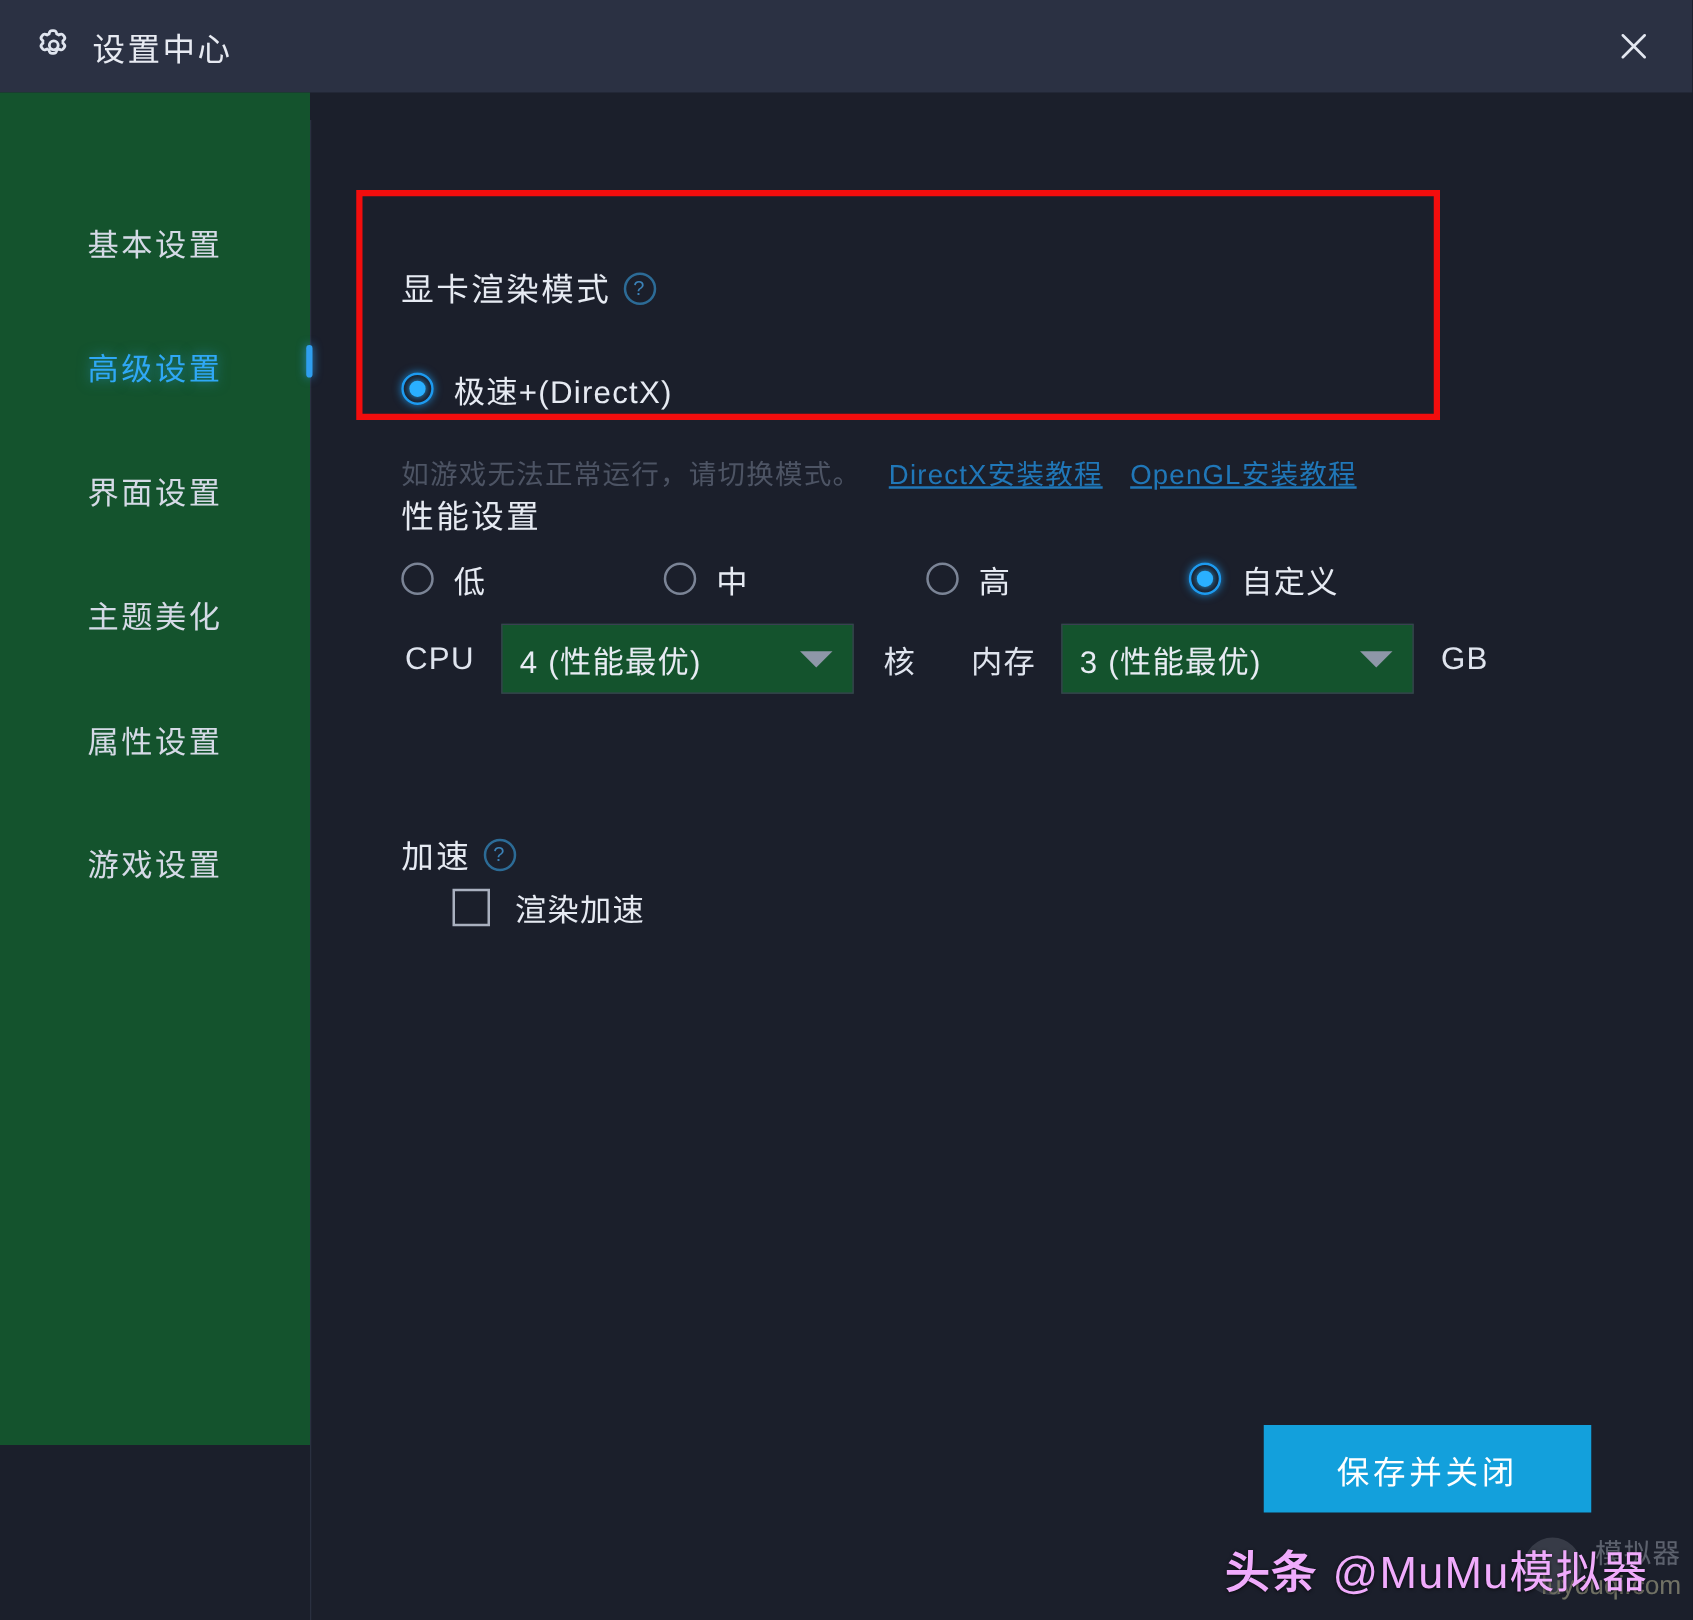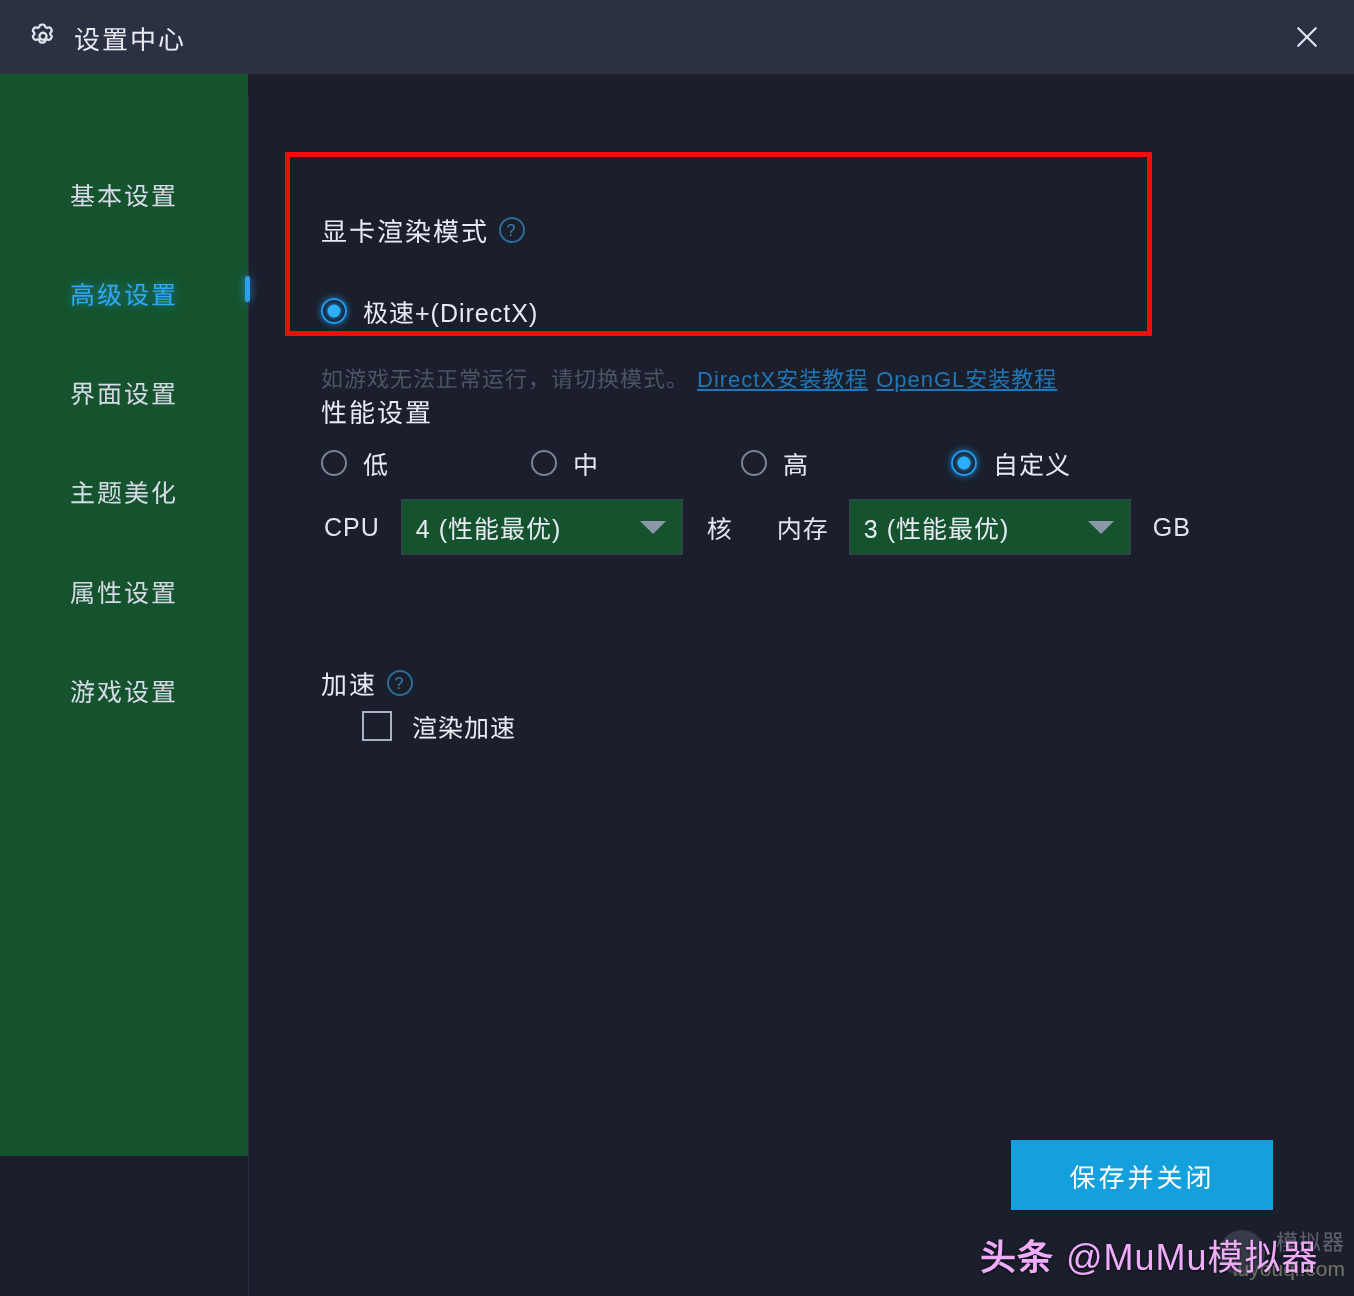--- a/index.html
+++ b/index.html
@@ -209,21 +209,21 @@
   }
   .hint-text {
     font-size: 22px;
     color: #4d5464;
     letter-spacing: 1px;
   }
   .hint-link {
     font-size: 22px;
     color: #2077b8;
     text-decoration: underline;
-    margin-left: 8px;
+    margin-left: 22px;
     letter-spacing: 1px;
     cursor: pointer;
   }
 
   
   .field-row {
     position: absolute;
     display: flex;
     align-items: center;
   }

